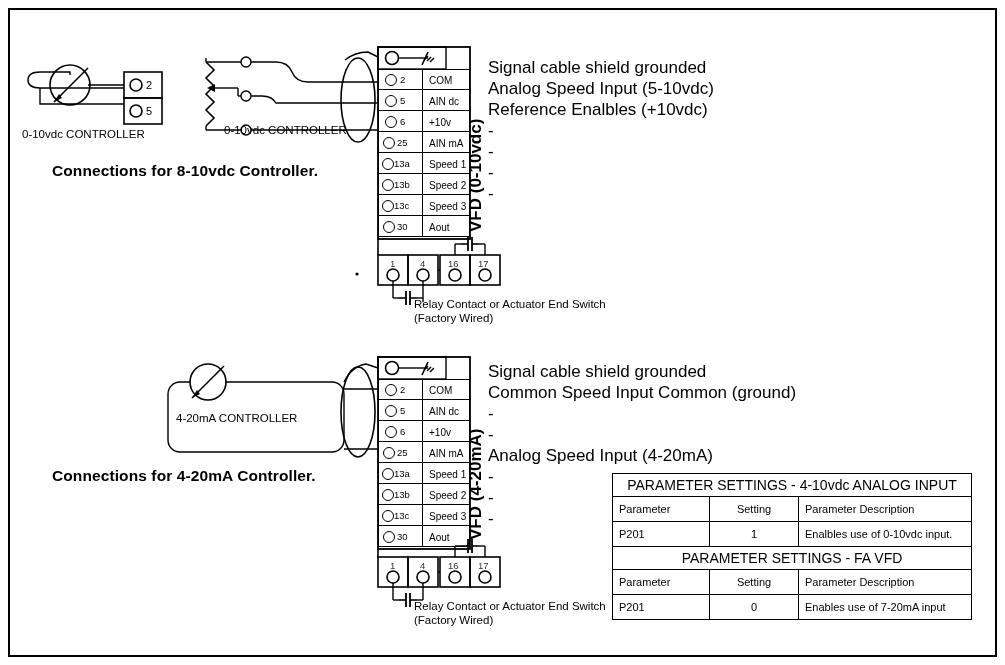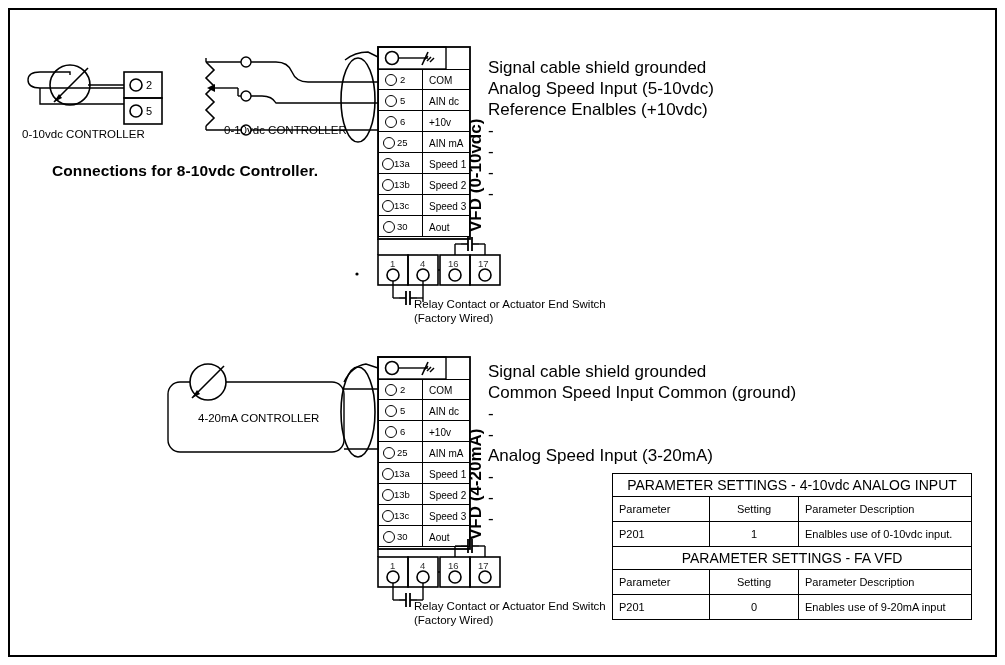--- a/index.html
+++ b/index.html
@@ -319,32 +319,33 @@
     </div>
   </div>
 
   <div class="abs vfd-lbl" style="left:466px;top:540px;transform:rotate(-90deg);">VFD (4-20mA)</div>
 
   <div class="abs" style="left:488px;top:362px;">
     <div class="lbl" style="height:21px;">Signal cable shield grounded</div>
     <div class="lbl" style="height:21px;">Common Speed Input Common (ground)</div>
     <div class="lbl" style="height:21px;">-</div>
     <div class="lbl" style="height:21px;">-</div>
-    <div class="lbl" style="height:21px;">Analog Speed Input (3-20mA)</div>
+    <div class="lbl" style="height:21px;">Analog Speed Input (4-20mA)</div>
     <div class="lbl" style="height:21px;">-</div>
     <div class="lbl" style="height:21px;">-</div>
     <div class="lbl" style="height:21px;">-</div>
   </div>
 
   <span class="abs term-num" style="left:390px;top:560px;color:#333;">1</span>
   <span class="abs term-num" style="left:420px;top:560px;color:#333;">4</span>
   <span class="abs term-num" style="left:448px;top:560px;color:#333;">16</span>
   <span class="abs term-num" style="left:478px;top:560px;color:#333;">17</span>
 
-  <span class="abs cap" style="left:198px;top:412px;">4-20mA CONTROLLER</span>
+  <span class="abs cap" style="left:176px;top:412px;">4-20mA CONTROLLER</span>
+  <span class="abs ttl" style="left:52px;top:467px;">Connections for 4-20mA Controller.</span>
   <span class="abs cap" style="left:414px;top:600px;">Relay Contact or Actuator End Switch</span>
   <span class="abs cap" style="left:414px;top:614px;">(Factory Wired)</span>
 
   <table class="ptable" style="left:612px;top:473px;width:360px;">
     <tbody>
         <tr>
       <td class="hdrspan" colspan="3">PARAMETER SETTINGS - 4-10vdc ANALOG INPUT</td>
     </tr>
     <tr>
       <td style="width:84px;">Parameter</td>
@@ -360,18 +361,18 @@
       <td class="hdrspan" colspan="3">PARAMETER SETTINGS - FA VFD</td>
     </tr>
     <tr>
       <td>Parameter</td>
       <td class="ctr">Setting</td>
       <td>Parameter Description</td>
     </tr>
     <tr>
       <td>P201</td>
       <td class="ctr">0</td>
-      <td>Enables use of 9-20mA input</td>
+      <td>Enables use of 7-20mA input</td>
     </tr>
   </tbody>
     </table>
 
 </div>
 
 </body></html>

